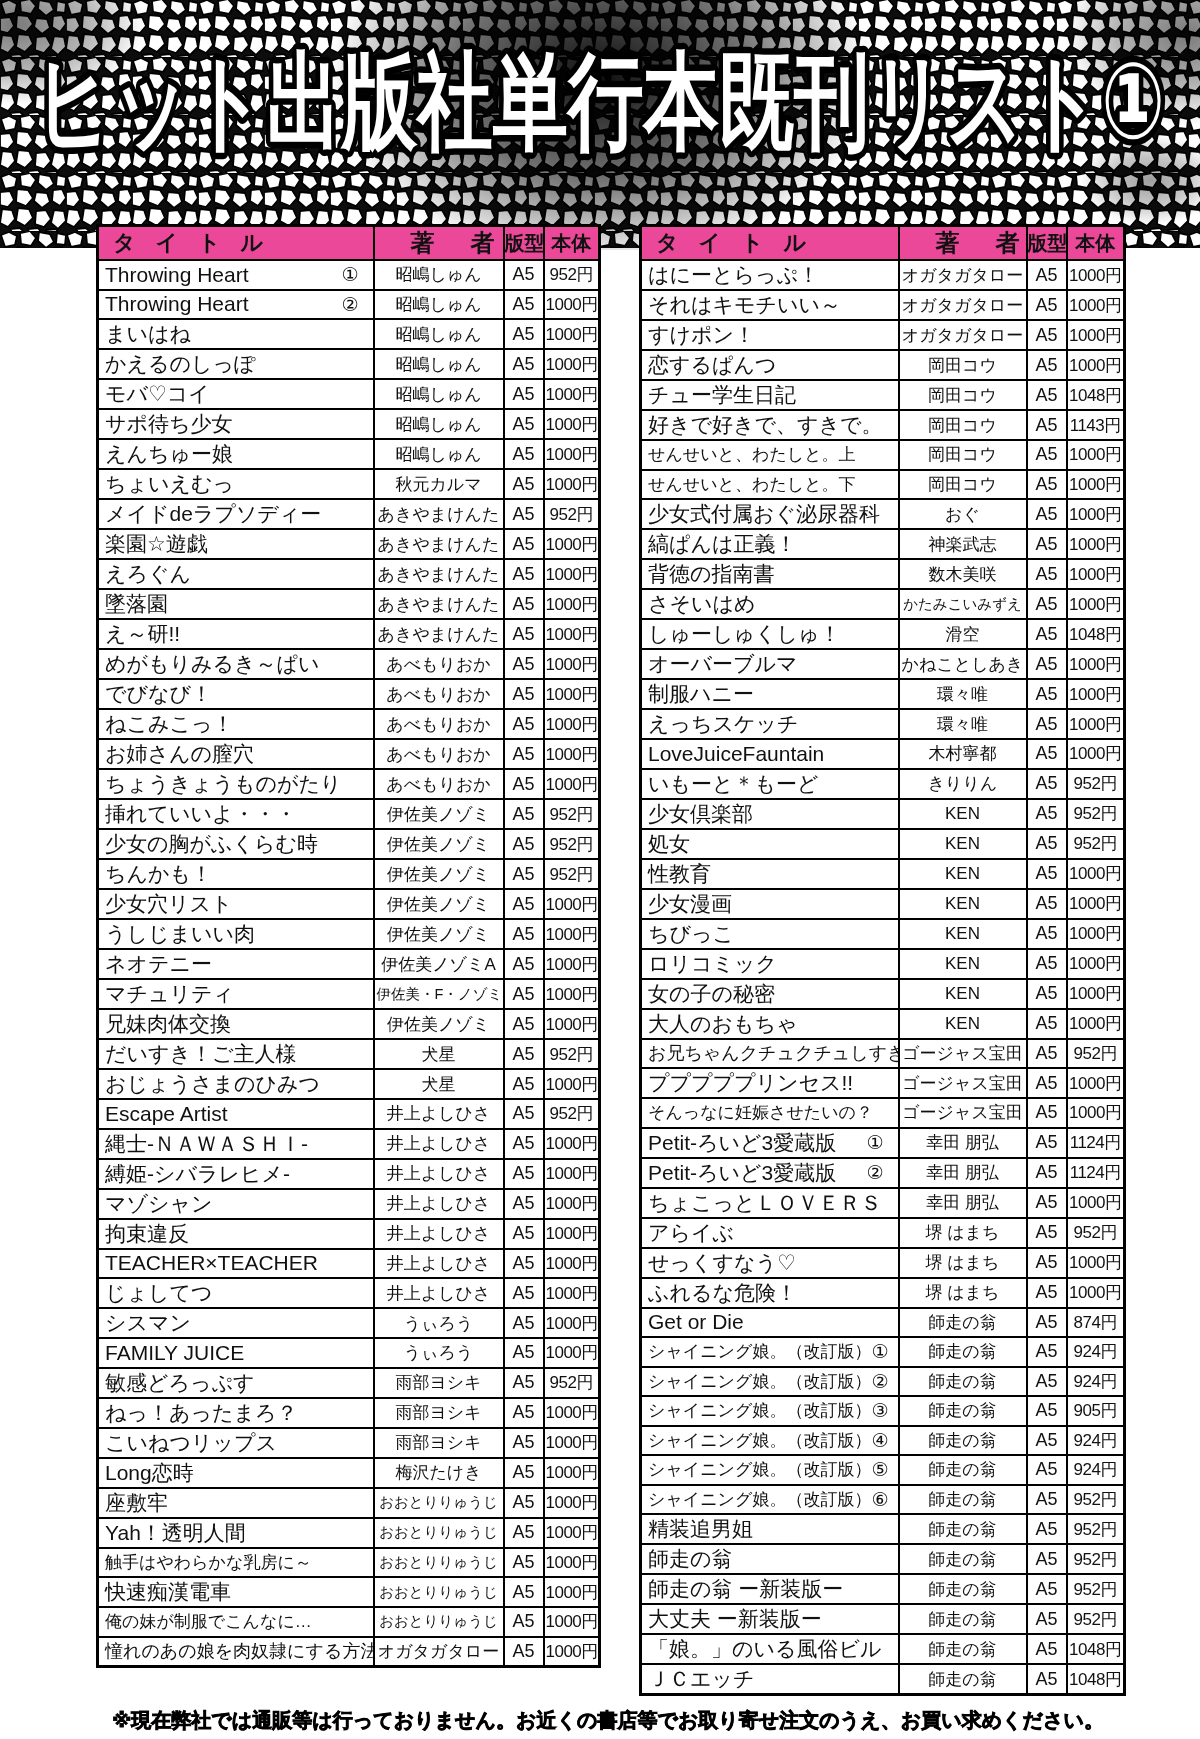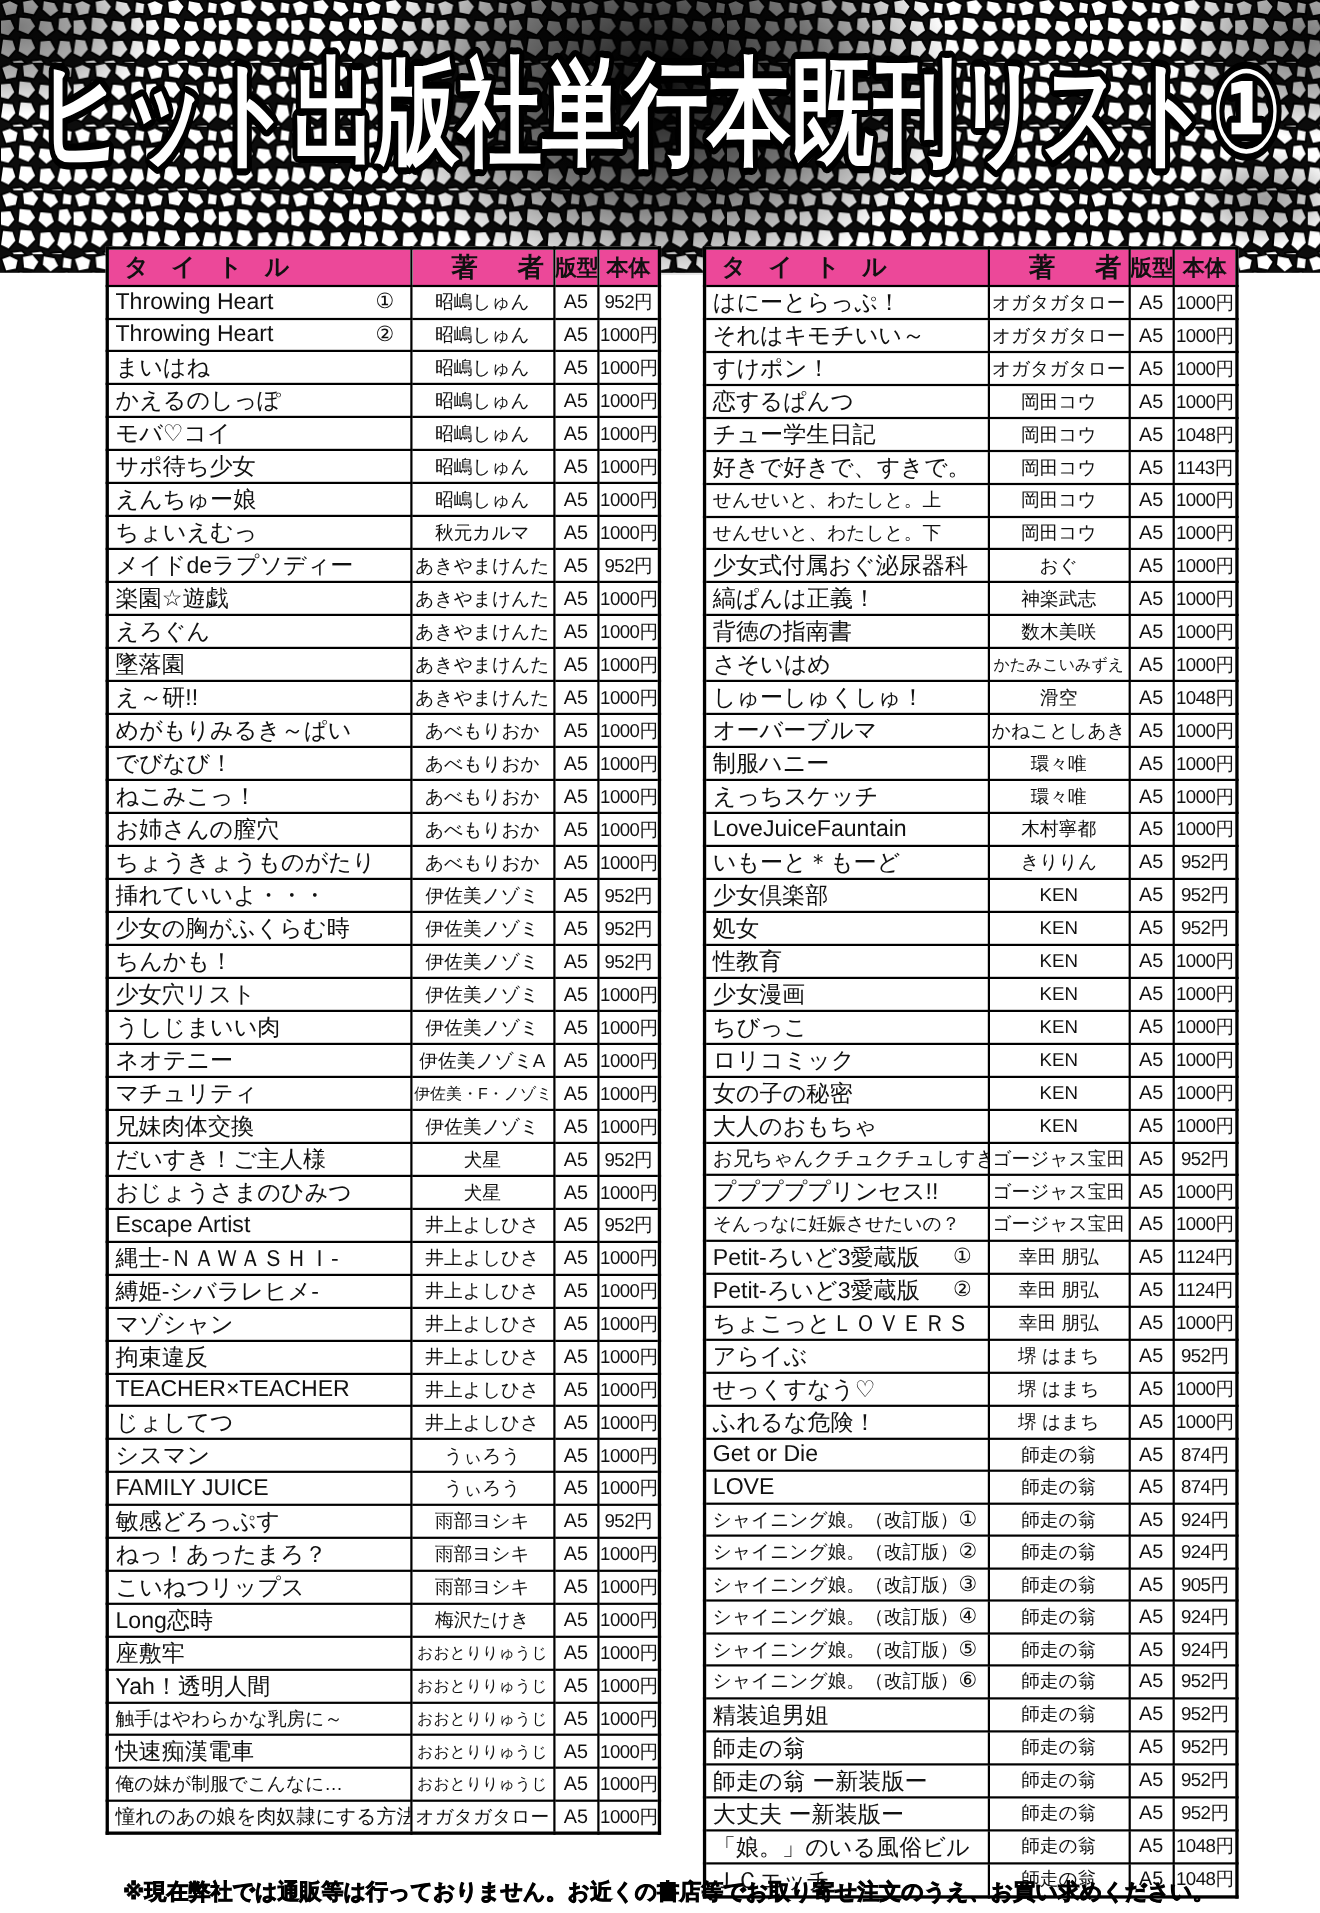--- a/index.html
+++ b/index.html
@@ -949,30 +949,20 @@
             <span class="t">Get or Die</span>
           </div>
         </td>
         <td class="c-author">師走の翁</td>
         <td class="c-format">A5</td>
         <td class="c-price">874円</td>
       </tr>
       <tr>
         <td class="c-title">
           <div class="tw">
-            <span class="t">LOVE</span>
-          </div>
-        </td>
-        <td class="c-author">師走の翁</td>
-        <td class="c-format">A5</td>
-        <td class="c-price">874円</td>
-      </tr>
-      <tr>
-        <td class="c-title">
-          <div class="tw">
             <span class="t sm">シャイニング娘。（改訂版）</span>
             <span class="n">①</span>
           </div>
         </td>
         <td class="c-author">師走の翁</td>
         <td class="c-format">A5</td>
         <td class="c-price">924円</td>
       </tr>
       <tr>
         <td class="c-title">

